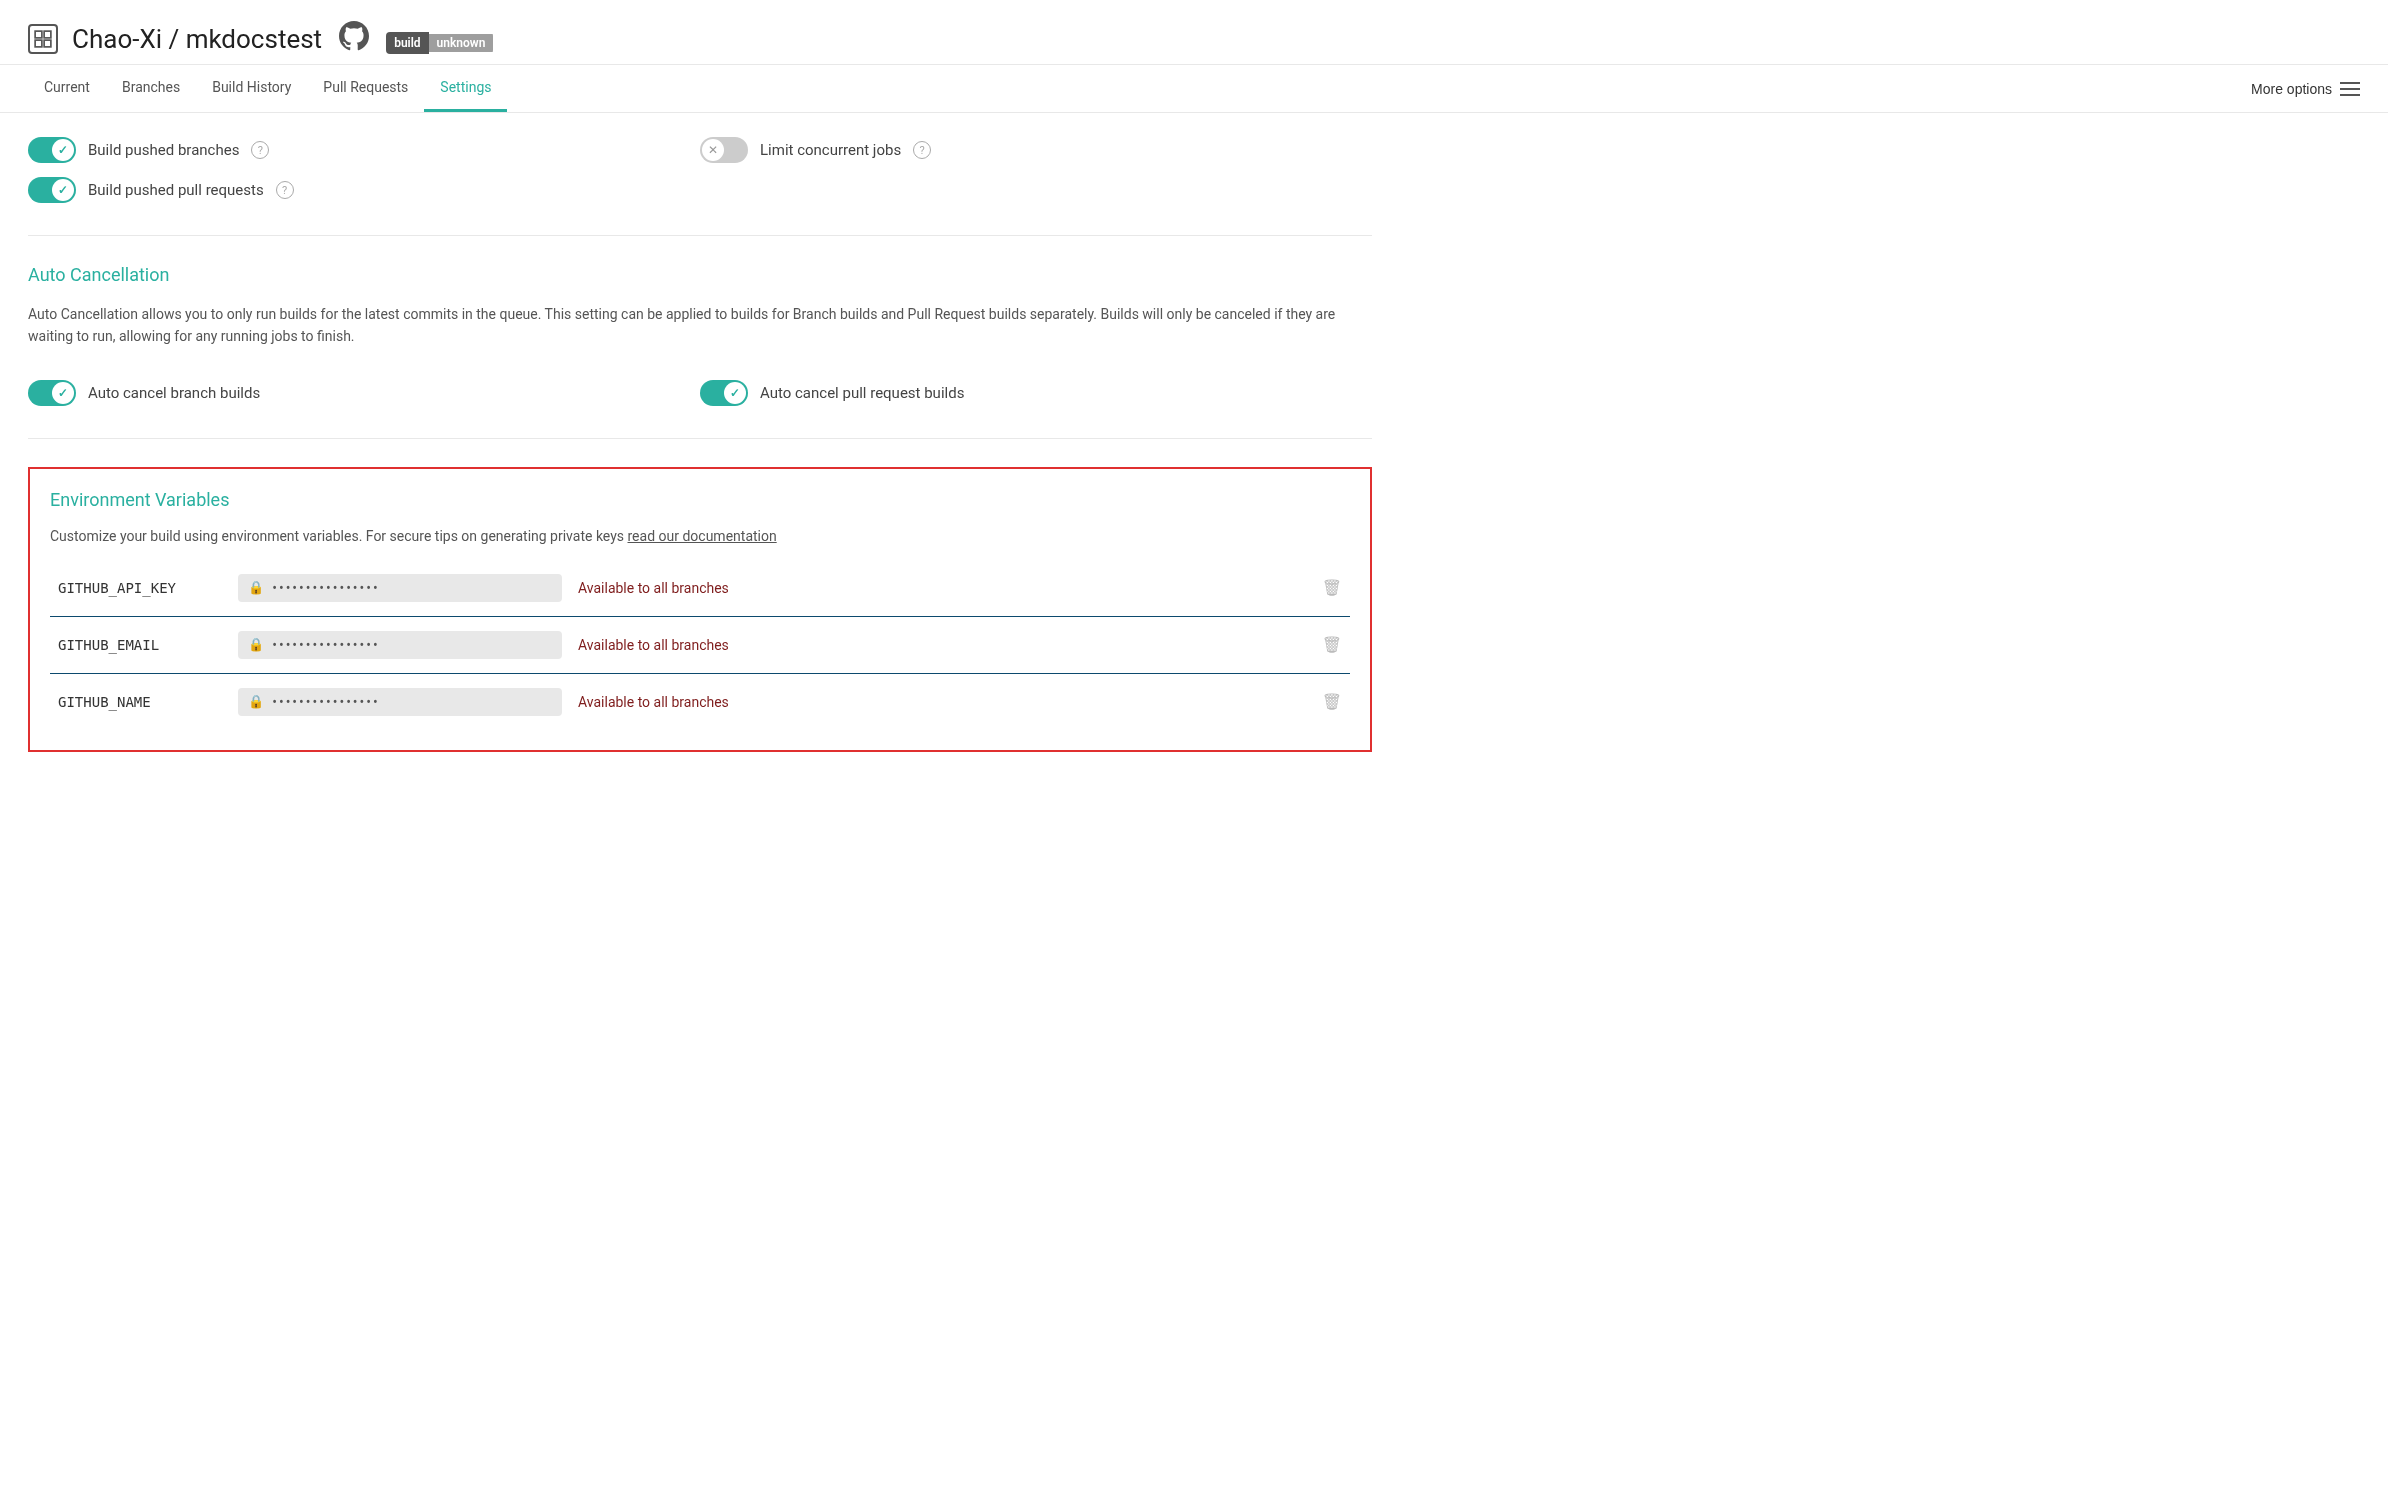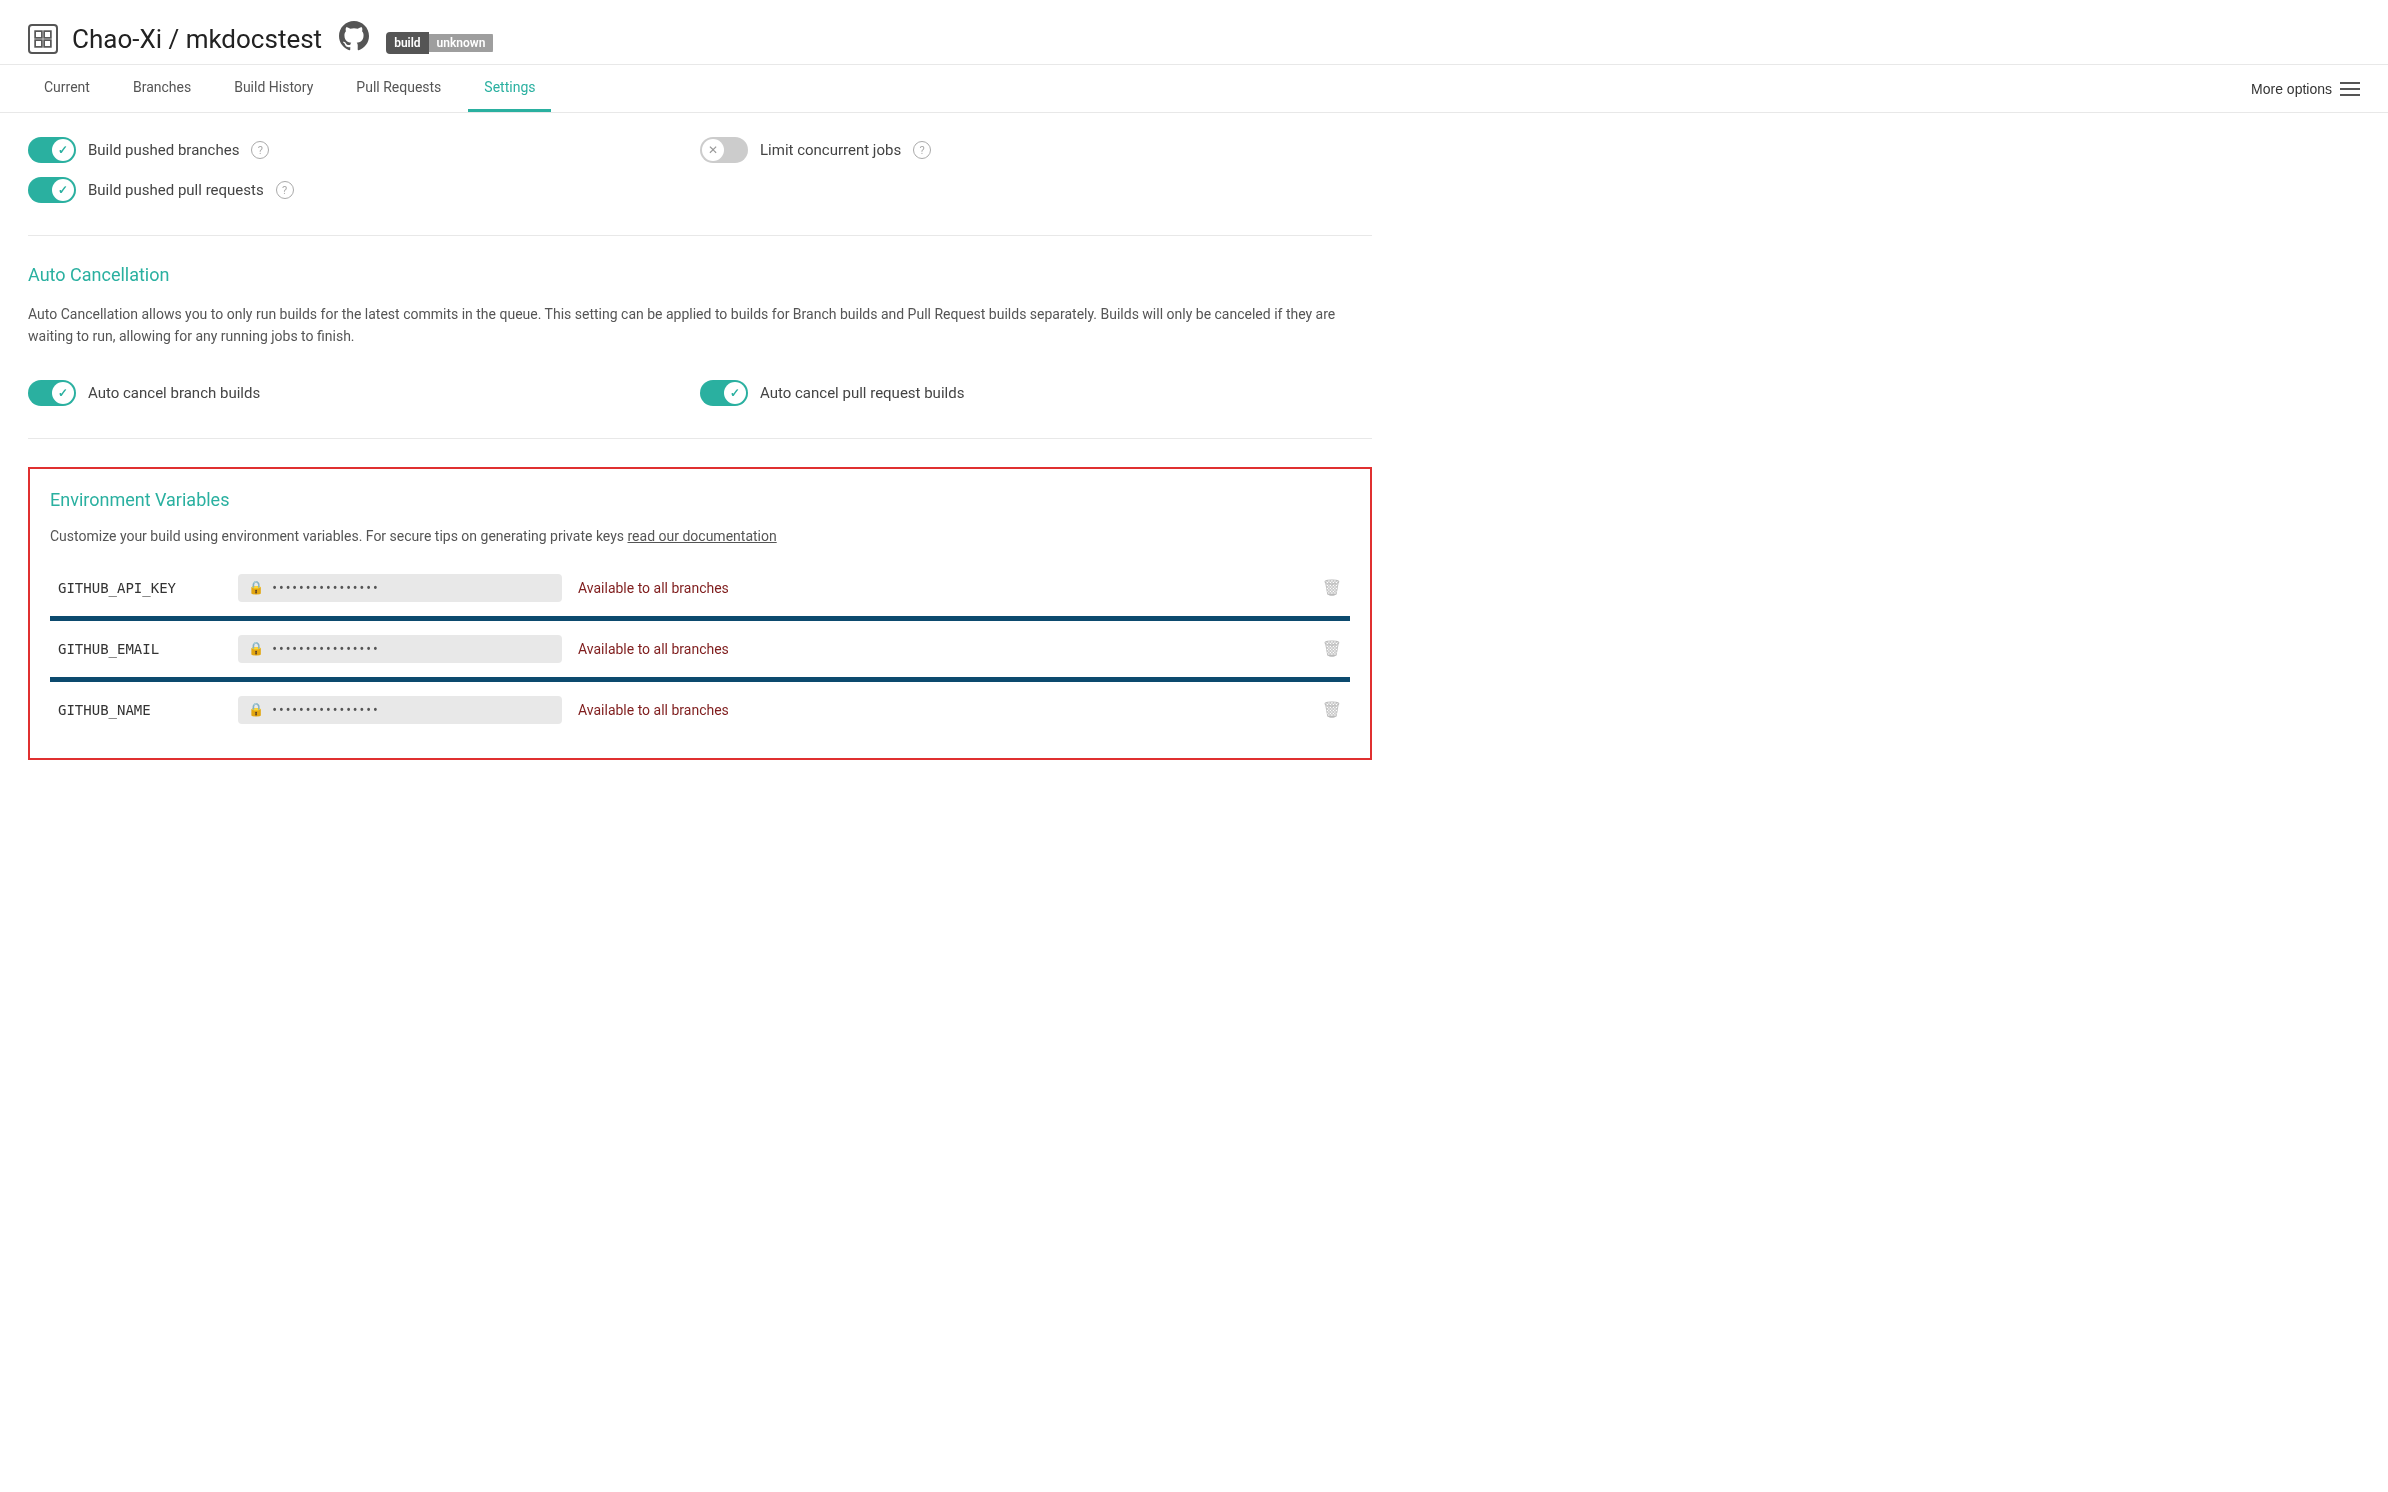--- a/index.html
+++ b/index.html
@@ -62,21 +62,21 @@
     
     .nav-bar {
       display: flex;
       align-items: center;
       padding: 0 28px;
       border-bottom: 1px solid #e8e8e8;
       position: relative;
     }
     .nav-tabs {
       display: flex;
-      gap: 11px;
+      gap: 0;
     }
     .nav-tab {
       padding: 14px 16px;
       font-size: 14px;
       color: #555;
       cursor: pointer;
       border-bottom: 3px solid transparent;
       text-decoration: none;
     }
     .nav-tab.active {
@@ -229,21 +229,21 @@
       margin-top: 0;
     }
 
     
     .env-table {
       width: 100%;
       border-collapse: collapse;
       margin-top: 16px;
     }
     .env-row {
-      border-top: 5px solid #0c4a6e;
+      border-top: 1px solid #0c4a6e;
     }
     .env-row:first-child {
       border-top: none;
     }
     .env-row td {
       padding: 14px 8px;
       vertical-align: middle;
     }
     .env-name {
       font-size: 14px;

